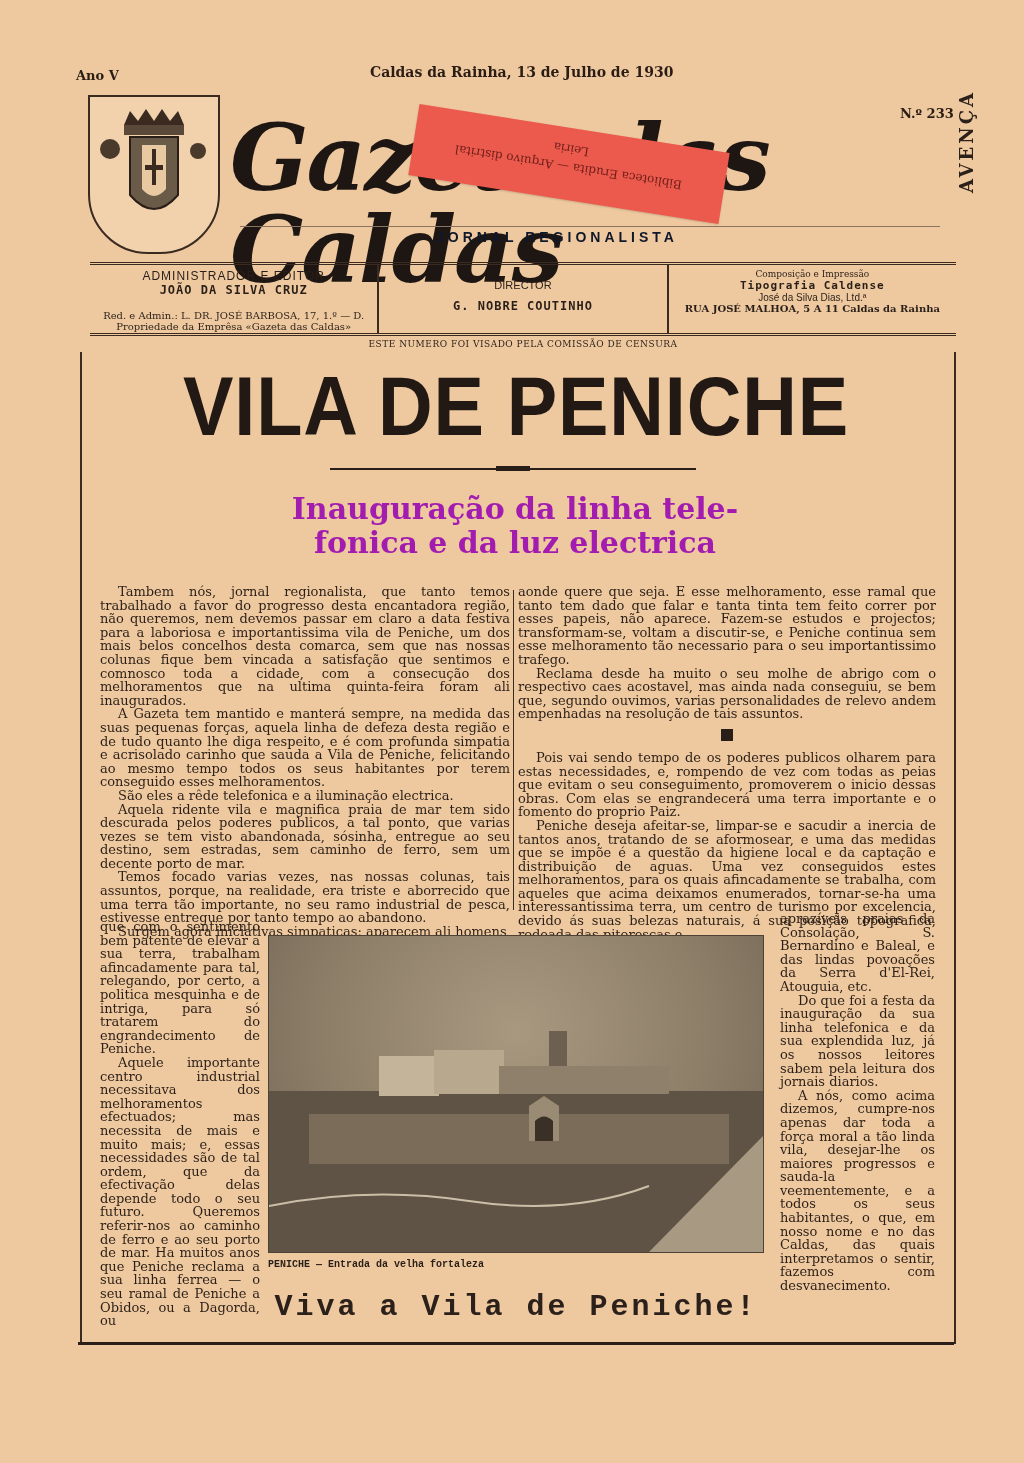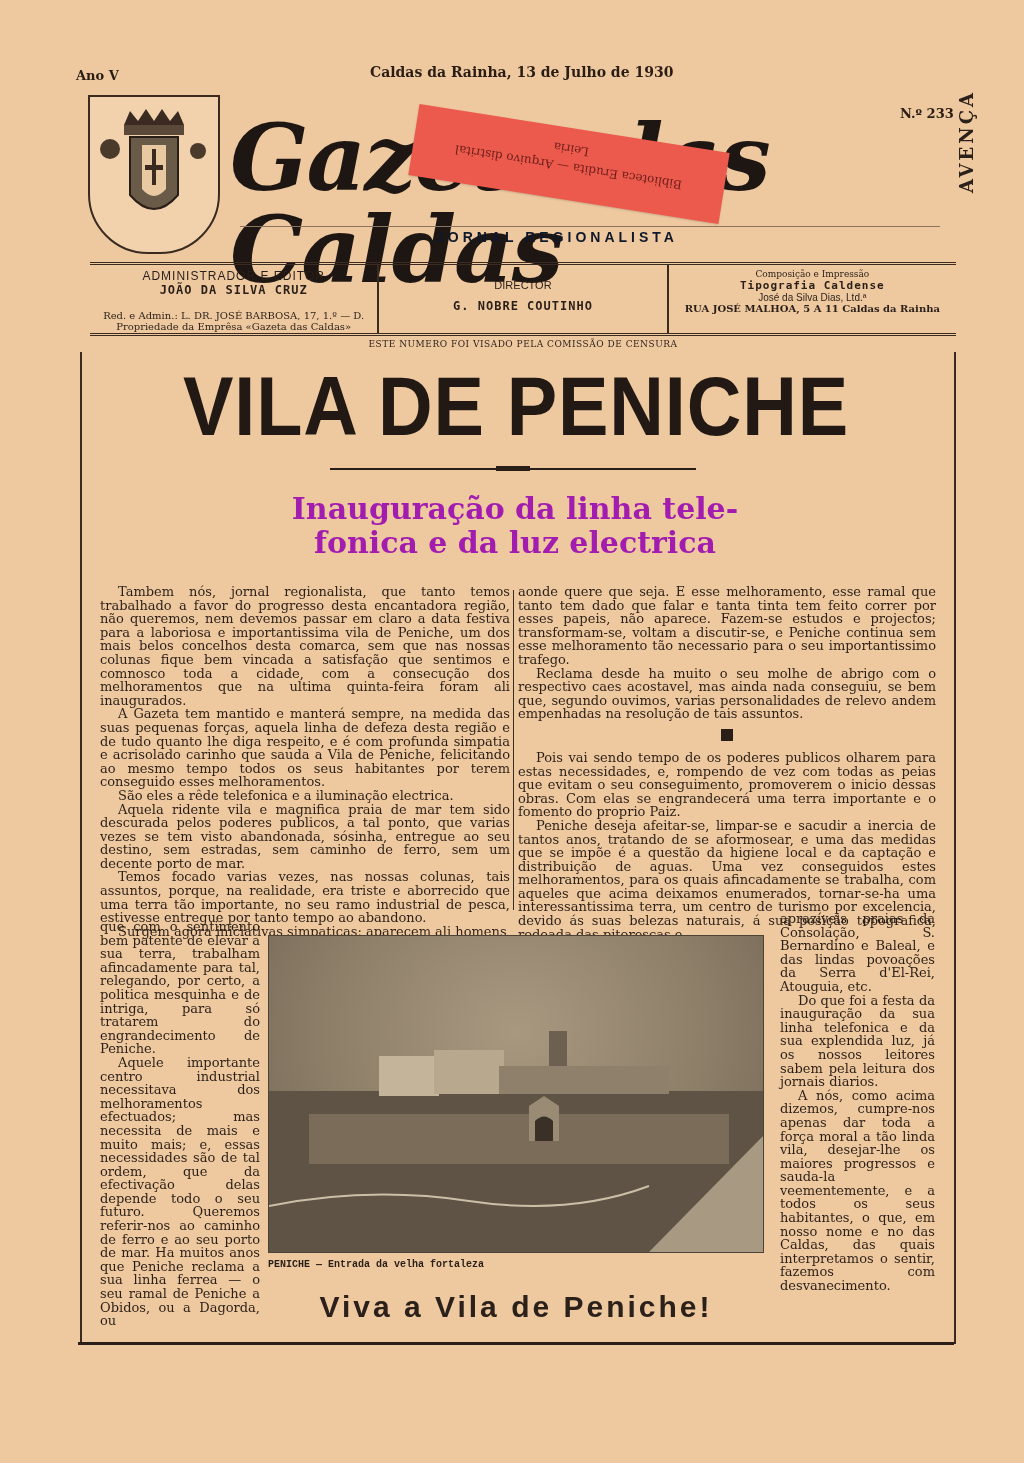--- a/index.html
+++ b/index.html
@@ -15,21 +15,21 @@
   .infocell{flex:1;text-align:center;font-size:10px;padding:4px 4px;border-right:2px solid #3a2a20;}
   .infocell:last-child{border-right:none;}
   .ic-big{font-family:"DejaVu Sans Mono",monospace;font-weight:bold;font-size:12px;letter-spacing:1px;}
   .vila{font-family:"Liberation Sans",sans-serif;font-weight:bold;font-size:84px;letter-spacing:1px;transform:scaleX(0.9);transform-origin:center;text-align:center;color:#221914;}
   .subhead{font-family:"DejaVu Serif",serif;font-weight:bold;font-size:30px;line-height:34px;text-align:center;color:#a21caf;}
   .col{font-size:13px;line-height:13.6px;text-align:justify;color:#2b1f17;}
   .col p{margin:0;text-indent:18px;}
   .col p.noind{text-indent:0;}
   .frame{border:2px solid #3a2a20;}
   .photo{background:radial-gradient(ellipse at 50% 30%,#a89880 0%,#8d7e68 55%,#6e6252 100%);border:1px solid #4d4236;overflow:hidden;}
-  .viva{font-family:Liberation Sans, sans-serif;font-weight:bold;font-size:30px;letter-spacing:3px;text-align:center;color:#2b201a;}
+  .viva{font-family:Liberation Mono, monospace;font-weight:bold;font-size:30px;letter-spacing:3px;text-align:center;color:#2b201a;}
   .avenca{writing-mode:vertical-rl;font-family:"DejaVu Serif",serif;font-weight:bold;font-size:18px;letter-spacing:3px;color:#2b201a;}
 </style>
 </head>
 <body>
 
 <div class="abs meta" style="left:76px;top:68px;">Ano V</div>
 <div class="abs meta" style="left:370px;top:64px;font-size:14px;">Caldas da Rainha, 13 de Julho de 1930</div>
 <div class="abs meta" style="left:900px;top:60px;margin-top:46px;">N.º 233</div>
 
 <div class="abs shield" style="left:88px;top:95px;width:128px;height:155px;">

